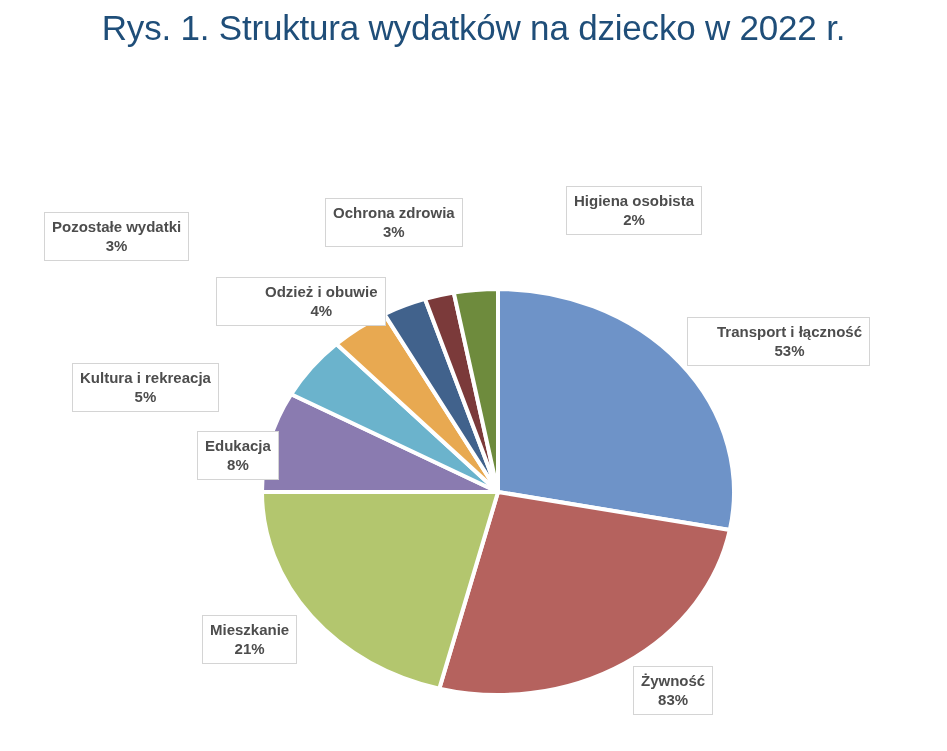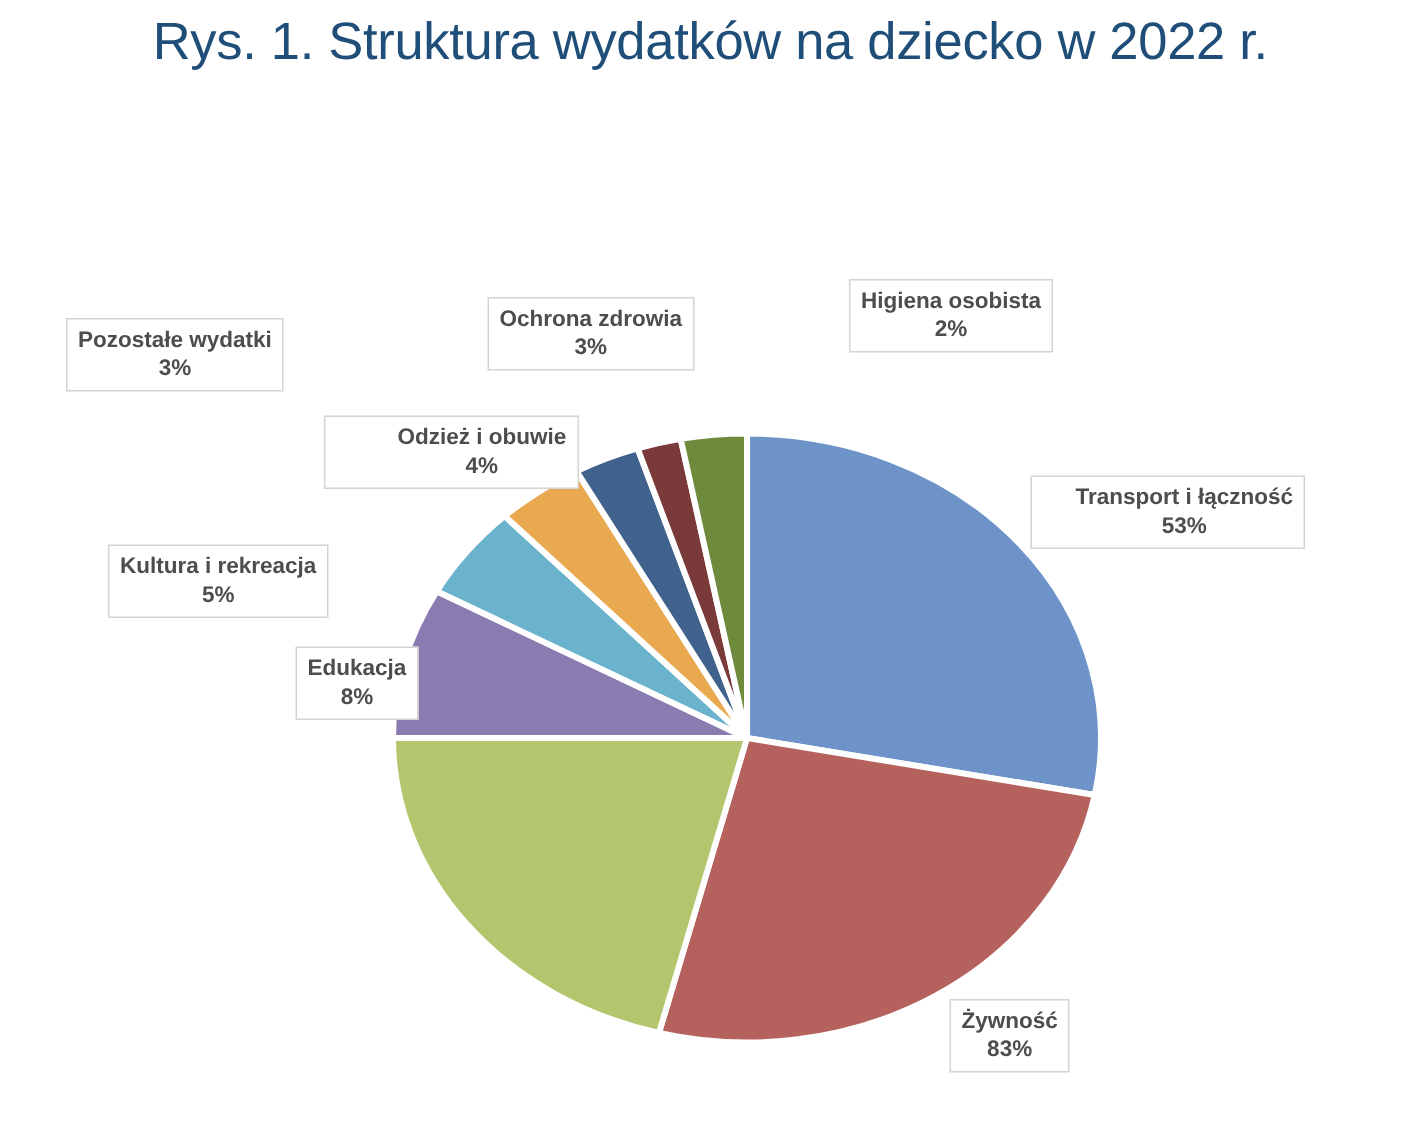--- a/index.html
+++ b/index.html
@@ -121,19 +121,23 @@
   <div class="data-label" id="label-kultura">
     <span class="dl-name">Kultura i rekreacja</span>
     <span class="dl-value">5%</span>
   </div>
 
   <div class="data-label" id="label-edukacja">
     <span class="dl-name">Edukacja</span>
     <span class="dl-value">8%</span>
   </div>
 
+  <div class="data-label" id="label-mieszkanie">
+    <span class="dl-name">Mieszkanie</span>
+    <span class="dl-value">21%</span>
+  </div>
 
   <div class="data-label" id="label-zywnosc">
     <span class="dl-name">Żywność</span>
     <span class="dl-value">83%</span>
   </div>
 
 </div>
 
 </body></html>

